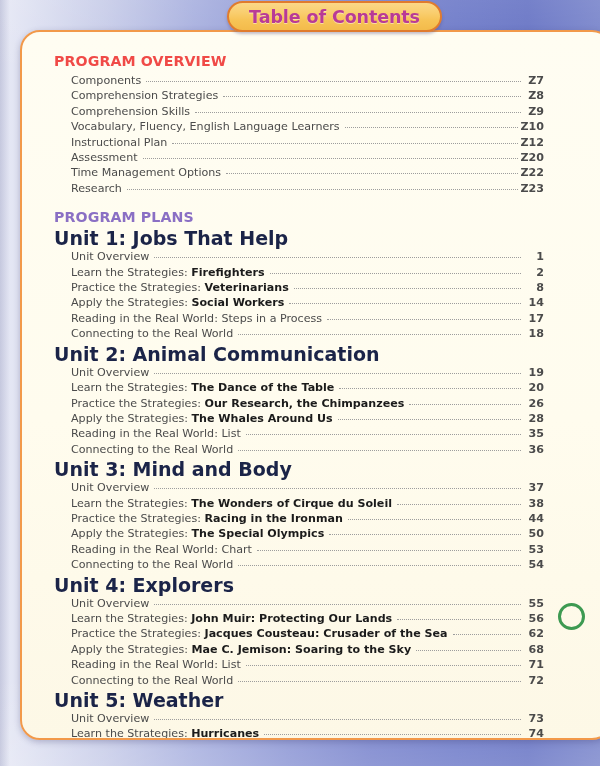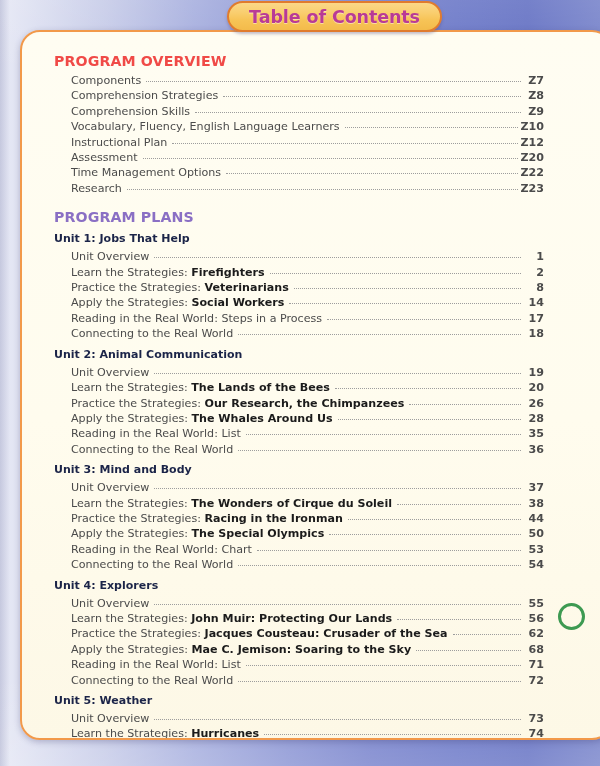--- a/index.html
+++ b/index.html
@@ -110,21 +110,21 @@
     letter-spacing: 0.1px;
     margin: 0 0 3px 0;
     line-height: 18px;
   }
   .section-head.overview { color: #f04a47; }
   .section-head.lessons  { color: #8a6fc4; margin-top: 12px; }
 
   .unit-head {
     font-family: "DejaVu Sans", sans-serif;
     font-weight: bold;
-    font-size: 11px;
+    font-size: 19px;
     color: #1b2448;
     margin: 4px 0 2px 0;
     line-height: 17px;
   }
 
   .entries { margin: 0; padding: 0; }
 
   .entry {
     display: flex;
     align-items: baseline;
@@ -268,21 +268,21 @@
             </div>
             <div>
               <div class="unit-head">Unit 2: Animal Communication</div>
               <div class="entries unit">
                 <div class="entry">
                   <span class="entry-label">Unit Overview</span>
                   <span class="leader"></span>
                   <span class="entry-page">19</span>
                 </div>
                 <div class="entry">
-                  <span class="entry-label">Learn the Strategies: <span class="strong">The Lands of the Bees</span></span>
+                  <span class="entry-label">Learn the Strategies: <span class="strong">The Dance of the Table</span></span>
                   <span class="leader"></span>
                   <span class="entry-page">20</span>
                 </div>
                 <div class="entry">
                   <span class="entry-label">Practice the Strategies: <span class="strong">Our Research, the Chimpanzees</span></span>
                   <span class="leader"></span>
                   <span class="entry-page">26</span>
                 </div>
                 <div class="entry">
                   <span class="entry-label">Apply the Strategies: <span class="strong">The Whales Around Us</span></span>

